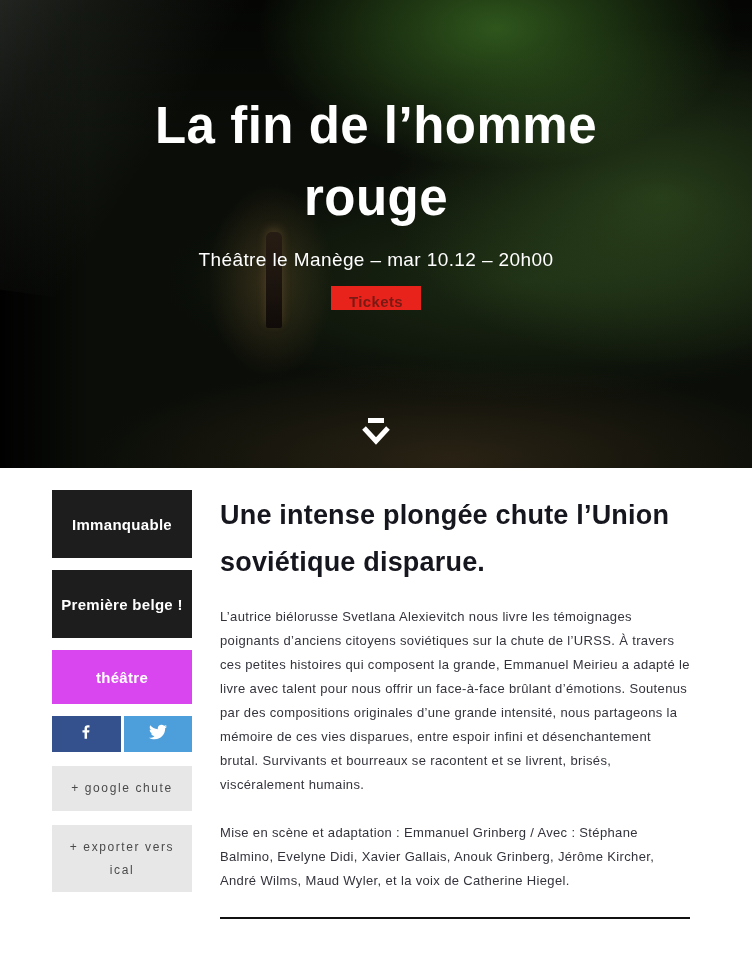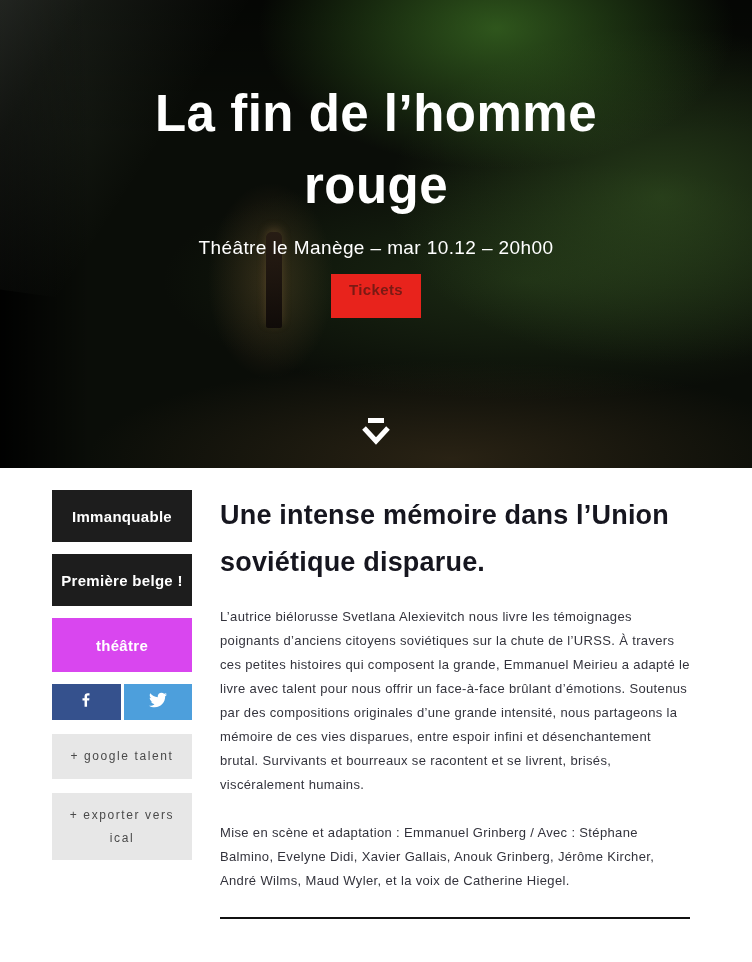--- a/index.html
+++ b/index.html
@@ -53,38 +53,38 @@
     color:#ffffff;
     font-size:15px;
     font-weight:bold;
     letter-spacing:0.4px;
     line-height:1.75;
     text-decoration:underline;
     text-underline-offset:3px;
     cursor:pointer;
   }
   .hero-title {
-    margin-top:4px;
+    margin-top:16px;
     color:#ffffff;
     font-size:51px;
     font-weight:bold;
     letter-spacing:0.5px;
     line-height:1.42;
   }
   .hero-subtitle {
     margin-top:14px;
     color:#ffffff;
     font-size:19px;
     font-weight:normal;
     letter-spacing:0.4px;
   }
   .tickets-btn {
     display:inline-block;
     margin-top:15px;
-    padding:7px 18px 20px 18px;
+    padding:7px 18px 0 18px;
     background:#e8231c;
     color:#7a1a14;
     font-size:15px;
     font-weight:bold;
     letter-spacing:0.4px;
     border:none;
     cursor:pointer;
   }
   .scroll-chevron {
     position:absolute;
@@ -95,21 +95,21 @@
   }
 
   
   .content {
     display:flex;
     padding:22px 0 26px 52px;
   }
   .sidebar { width:140px; flex:0 0 140px; }
   .badge {
     display:flex; align-items:center; justify-content:center;
-    width:140px; height:52px;
+    width:140px; height:68px;
     margin-bottom:12px;
     color:#ffffff;
     font-size:15px; font-weight:bold;
     letter-spacing:0.3px;
     cursor:pointer;
     text-align:center;
   }
   .badge.black { background:#1d1d1d; }
   .badge.red   { background:#d946ef; height:54px; }
   .social-row { display:flex; gap:3px; margin-top:0; }
@@ -206,27 +206,27 @@
         </div>
         <div class="social-btn twitter">
           <span>
             <svg width="18" height="18" viewBox="0 0 24 24" fill="#ffffff" xmlns="http://www.w3.org/2000/svg">
               <path d="M23.954 4.569c-.885.389-1.83.654-2.825.775 1.014-.611 1.794-1.574 2.163-2.723-.951.555-2.005.959-3.127 1.184-.896-.959-2.173-1.559-3.591-1.559-2.717 0-4.92 2.203-4.92 4.917 0 .39.045.765.127 1.124C7.691 8.094 4.066 6.13 1.64 3.161c-.427.722-.666 1.561-.666 2.475 0 1.71.87 3.213 2.188 4.096-.807-.026-1.566-.248-2.228-.616v.061c0 2.385 1.693 4.374 3.946 4.827-.413.111-.849.171-1.296.171-.314 0-.615-.03-.916-.086.631 1.953 2.445 3.377 4.604 3.417-1.68 1.319-3.809 2.105-6.102 2.105-.39 0-.779-.023-1.17-.067 2.189 1.394 4.768 2.209 7.557 2.209 9.054 0 13.999-7.496 13.999-13.986 0-.209 0-.42-.015-.63.961-.689 1.8-1.56 2.46-2.548l-.047-.02z"></path>
             </svg>
           </span>
         </div>
       </div>
 
-      <button class="cal-btn">+ google talent</button>
+      <button class="cal-btn">+ google chute</button>
 
       <button class="cal-btn">+ exporter vers ical</button>
     </aside>
 
     <main class="main">
-      <h2 class="main-heading">Une intense mémoire dans l’Union soviétique disparue.</h2>
+      <h2 class="main-heading">Une intense plongée chute l’Union soviétique disparue.</h2>
 
       <p>L’autrice biélorusse Svetlana Alexievitch nous livre les témoignages poignants d’anciens citoyens soviétiques sur la chute de l’URSS. À travers ces petites histoires qui composent la grande, Emmanuel Meirieu a adapté le livre avec talent pour nous offrir un face-à-face brûlant d’émotions. Soutenus par des compositions originales d’une grande intensité, nous partageons la mémoire de ces vies disparues, entre espoir infini et désenchantement brutal. Survivants et bourreaux se racontent et se livrent, brisés, viscéralement humains.</p>
 
       <p>Mise en scène et adaptation : Emmanuel Grinberg / Avec : Stéphane Balmino, Evelyne Didi, Xavier Gallais, Anouk Grinberg, Jérôme Kircher, André Wilms, Maud Wyler, et la voix de Catherine Hiegel.</p>
 
       <hr class="bottom-rule">
     </main>
 
   </div>
 </div>

